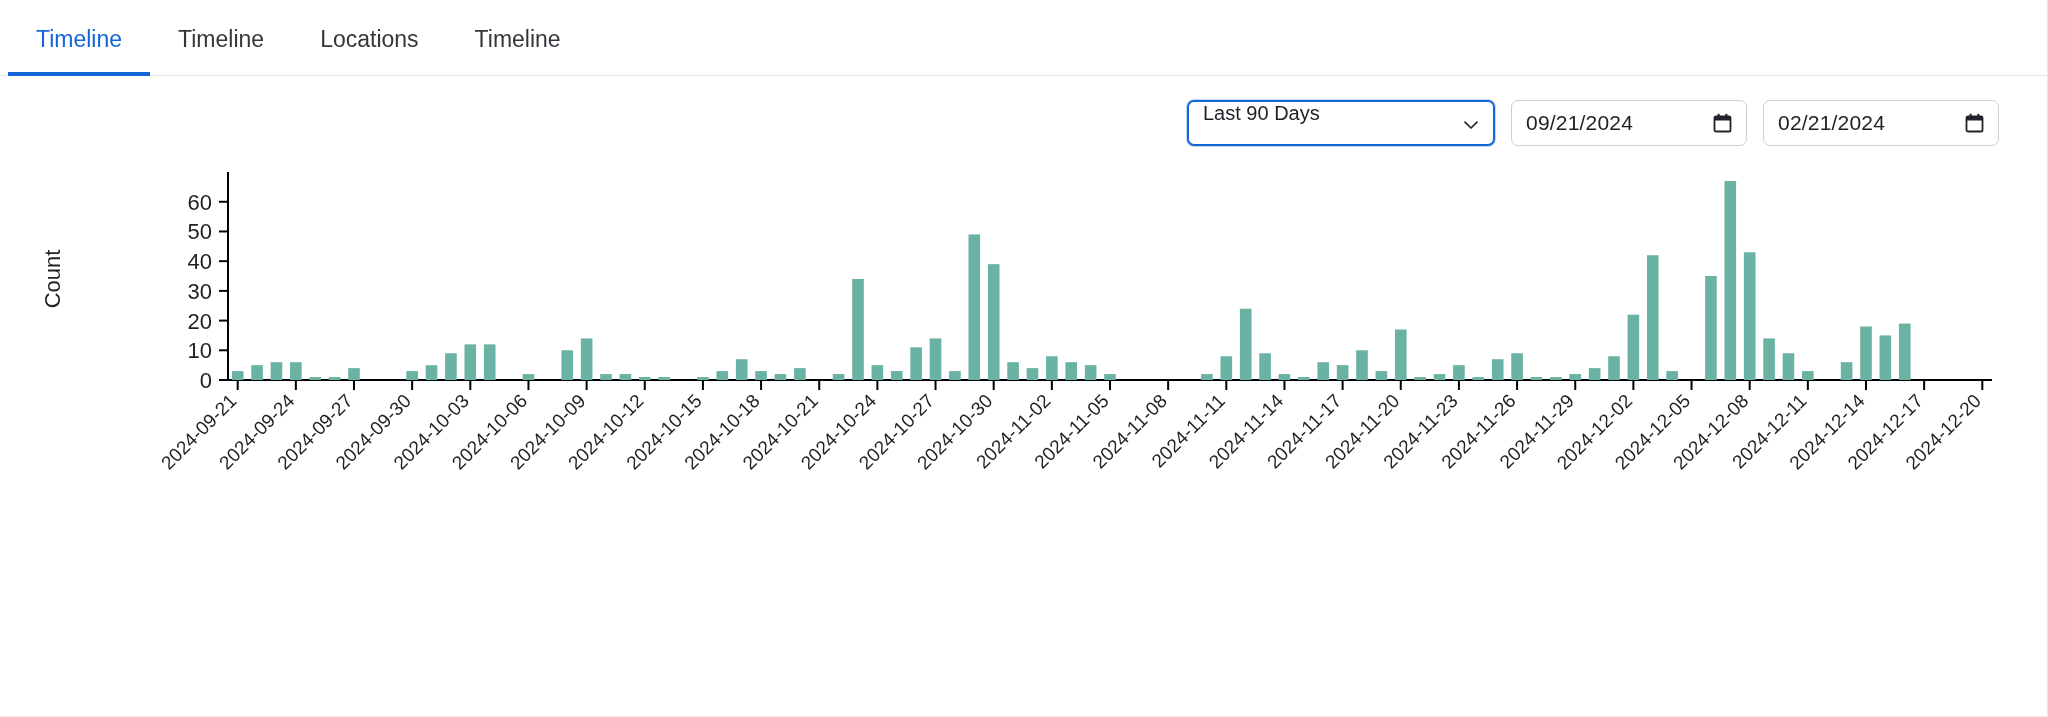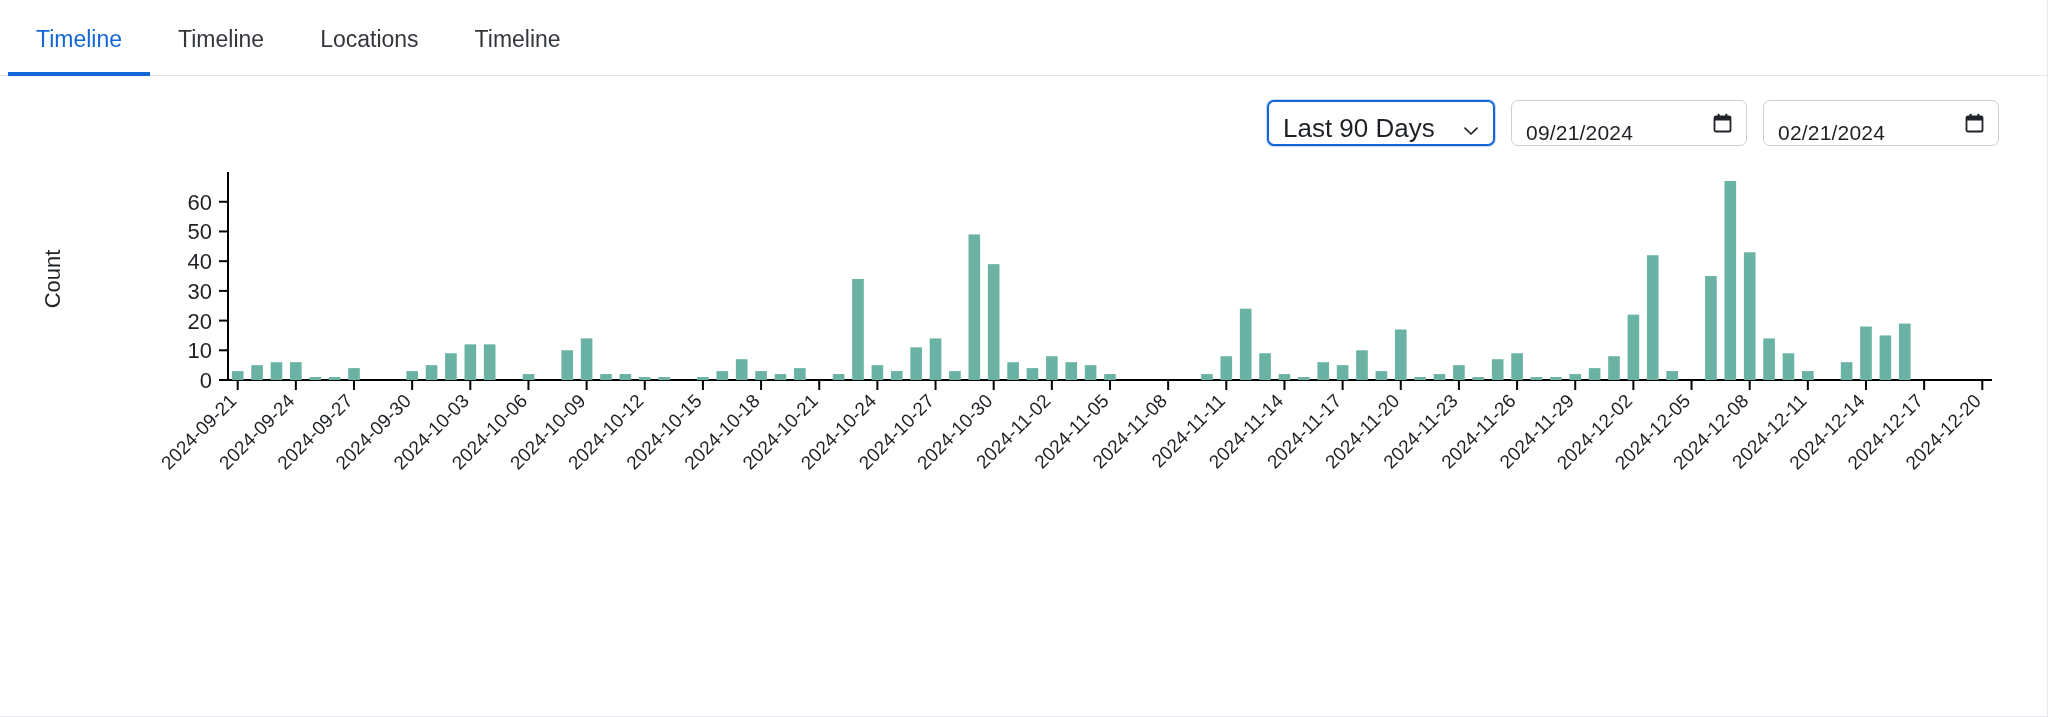--- a/index.html
+++ b/index.html
@@ -48,45 +48,45 @@
   }
 
   
   .controls{
     position:absolute;
     top:100px;right:48px;
     display:flex;align-items:center;gap:16px;
   }
   .range-select{
     position:relative;
-    width:228px;height:46px;
+    width:308px;height:46px;
     box-sizing:border-box;
     border:2px solid #1266d6;
     border-radius:7px;
     background:#ffffff;
     box-shadow:0 0 0 1px rgba(18,102,214,.25);
-    display:flex;align-items:flex-end;
+    display:flex;align-items:flex-start;
     padding:0 14px;
-    font-size:26px;color:#1d2125;
+    font-size:20px;color:#1d2125;
     cursor:pointer;
   }
   .range-select .chev{
     position:absolute;right:14px;top:50%;
     transform:translateY(-50%);
     width:16px;height:16px;
     display:block;
   }
   .date-field{
     position:relative;
     width:236px;height:46px;
     box-sizing:border-box;
     border:1px solid #ccd0d5;
     border-radius:7px;
     background:#ffffff;
-    display:flex;align-items:flex-end;
+    display:flex;align-items:center;
     padding:0 14px;
     font-size:21px;color:#1d2125;
     cursor:text;
     letter-spacing:.2px;
   }
   .date-field .cal{
     position:absolute;right:14px;top:50%;
     transform:translateY(-50%);
     width:19px;height:20px;display:block;
   }

